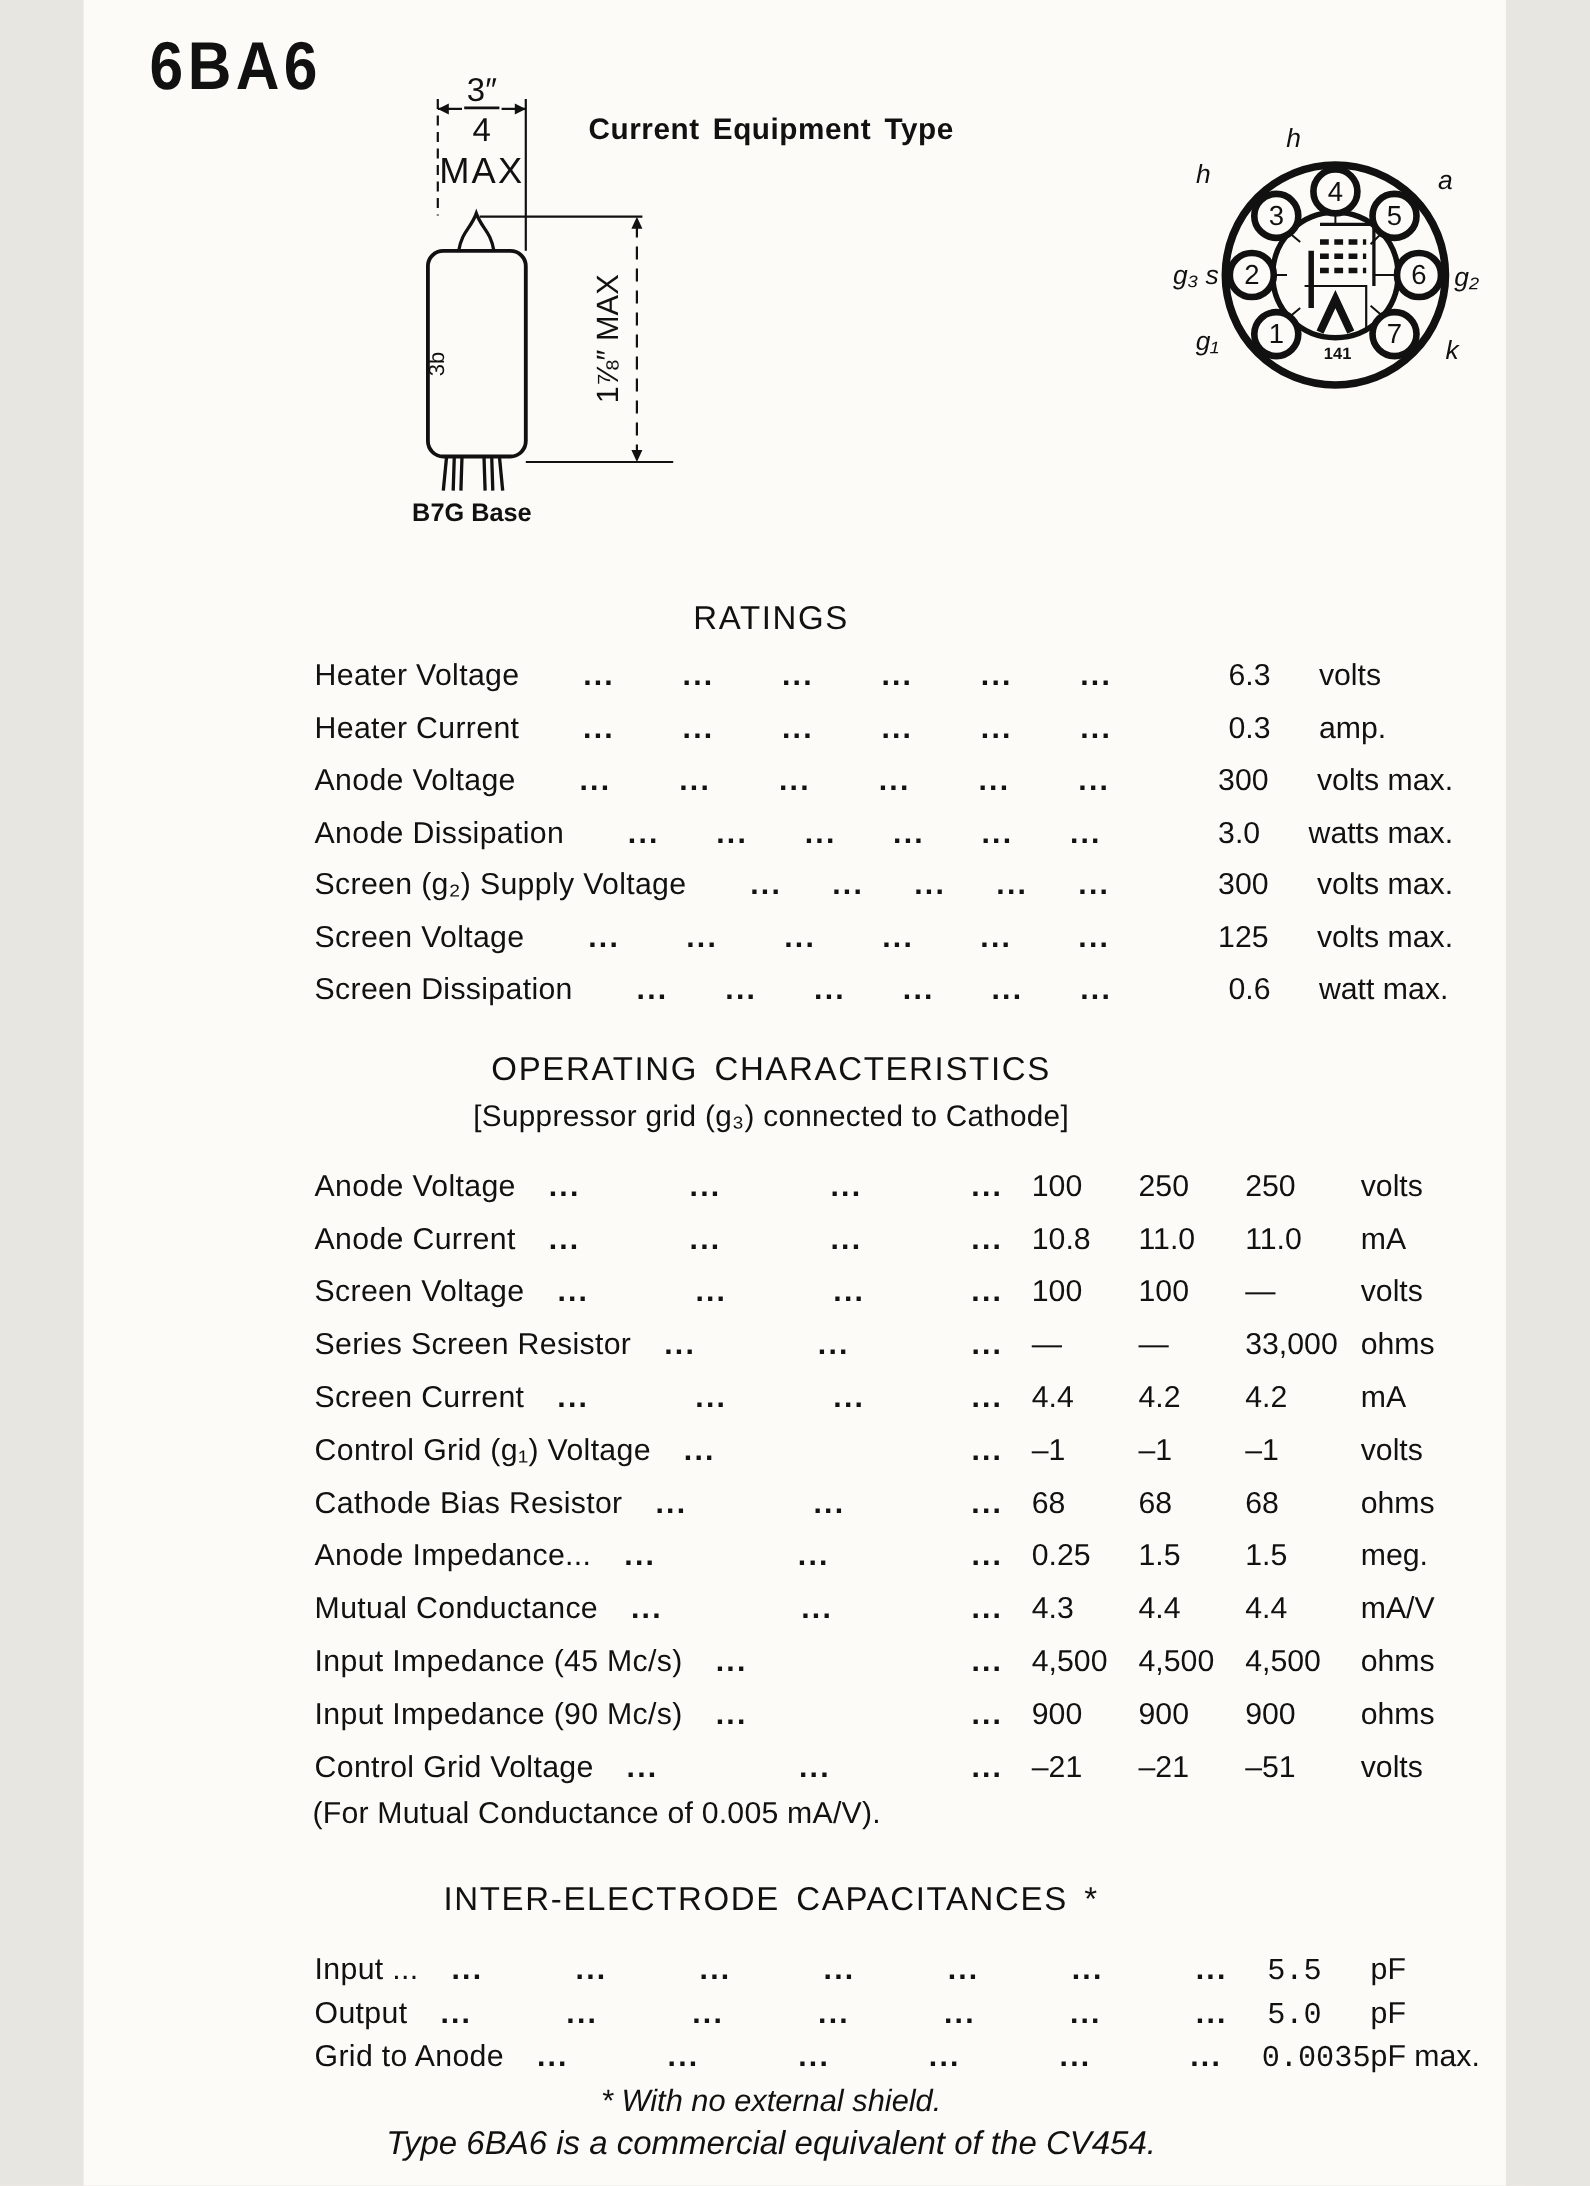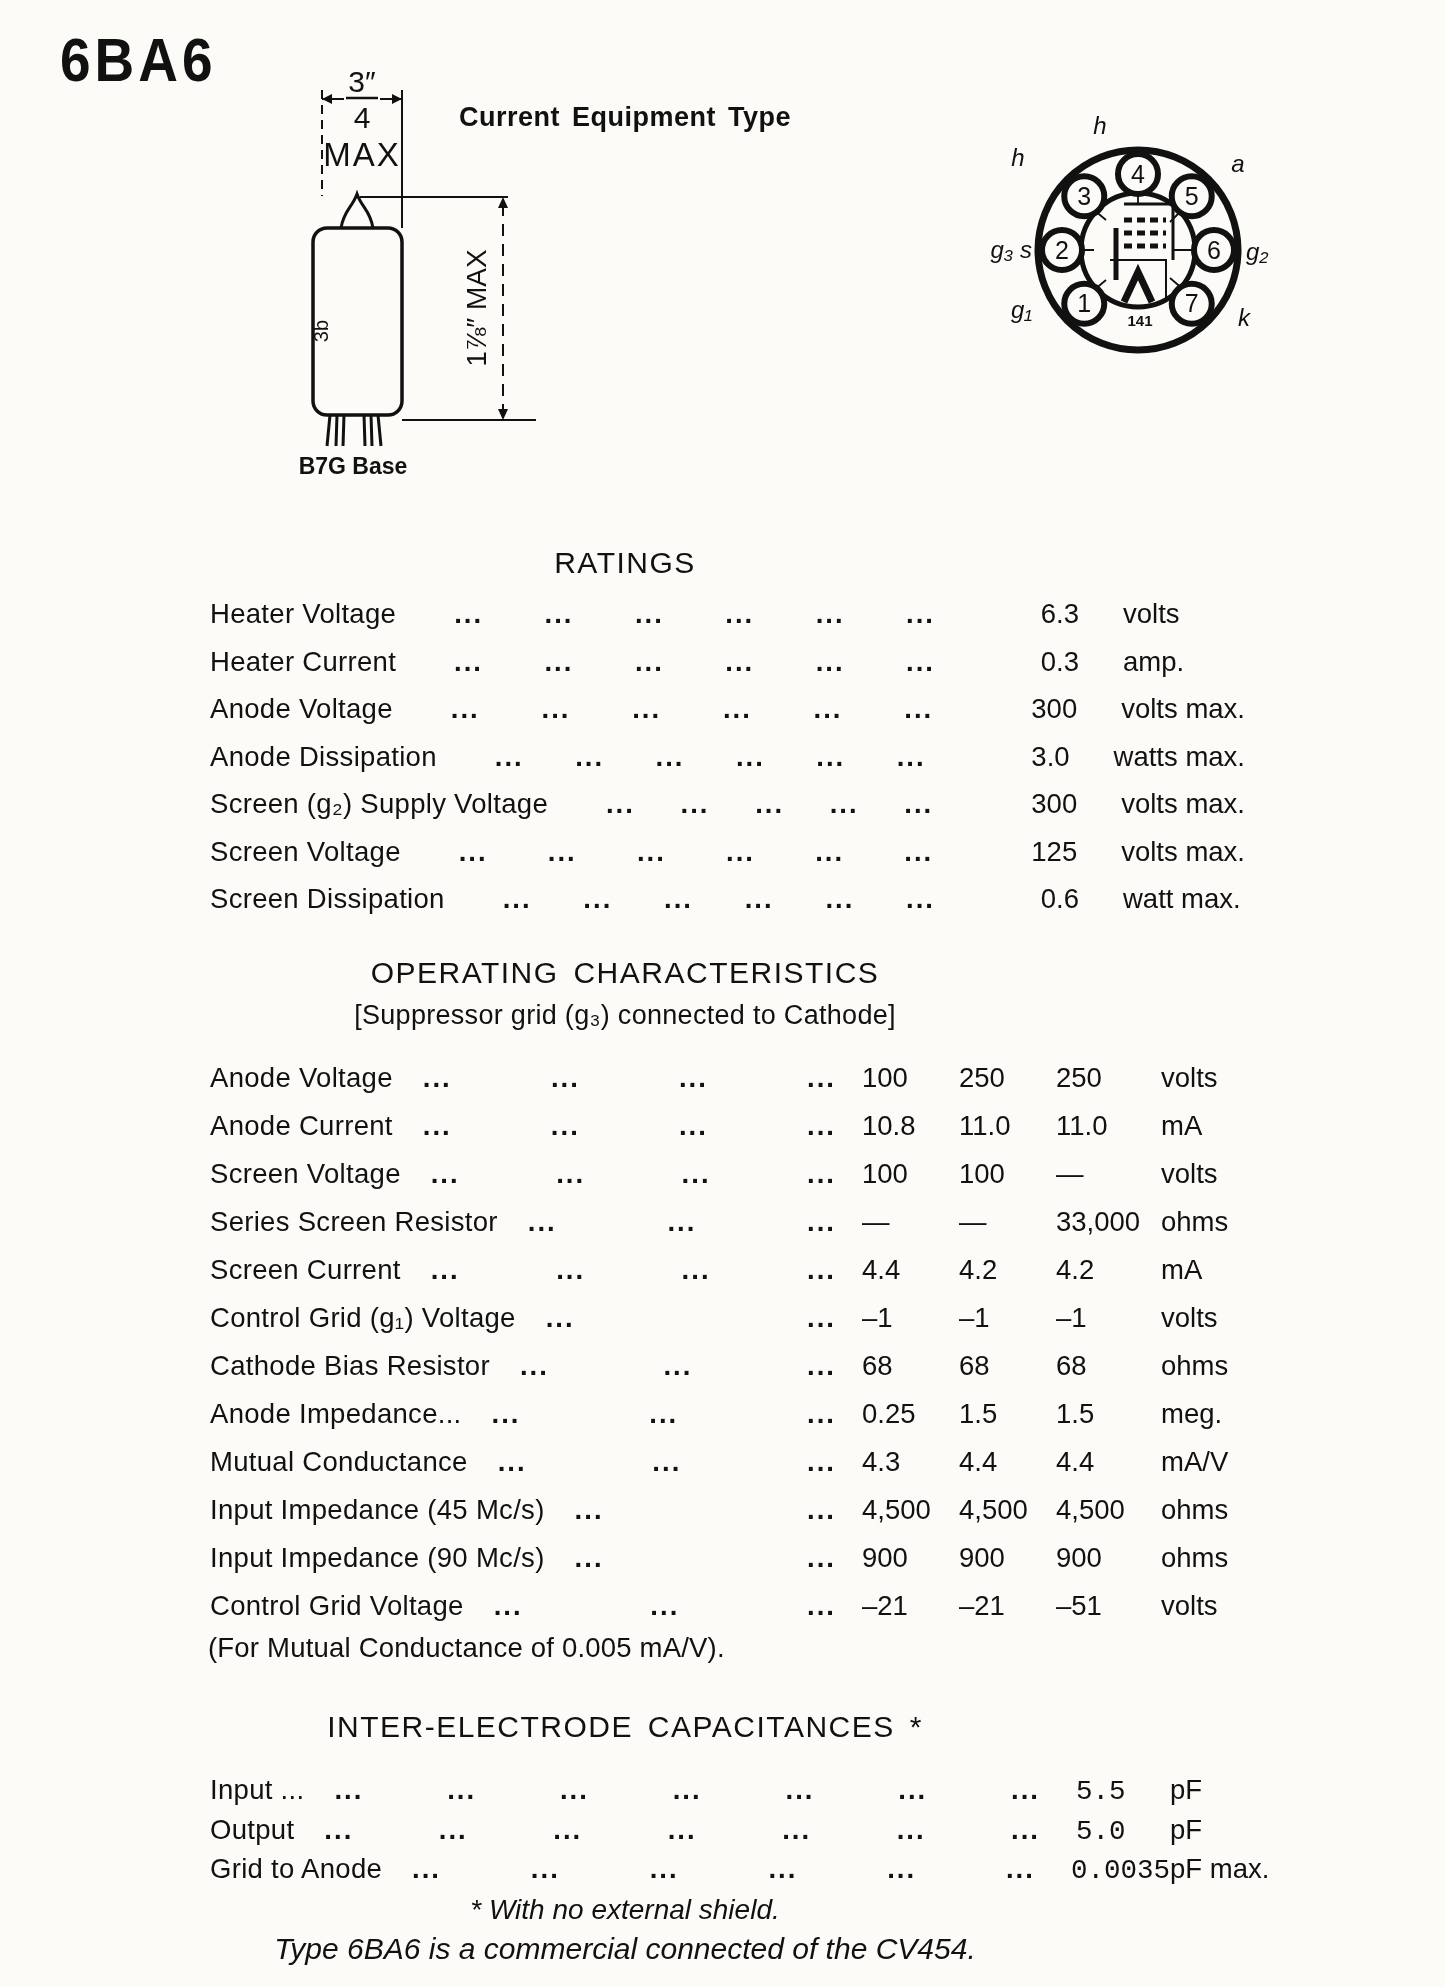--- a/index.html
+++ b/index.html
@@ -1,18 +1,18 @@
 <!DOCTYPE html>
 <html><head>
 <meta charset="utf-8">
 <style>
   html,body{margin:0;padding:0;background:#e8e6e1;}
   .page{
     position:relative;
-    width:1445px;height:1987px;
+    width:1293px;height:1987px;
     margin:0 auto;
     background:#fcfbf8;
     color:#111;
     font-family:"Liberation Sans", sans-serif;
     overflow:hidden;
   }
   
   .logo{
     position:absolute;left:60px;top:24px;
     font-size:55px;font-weight:bold;letter-spacing:4px;
@@ -425,15 +425,15 @@
           <i>...</i>
           <i>...</i>
           <i>...</i>
         </span>
         <span class="val">0.0035</span>
         <span class="unit">pF max.</span>
       </div>
     </div>
 
   <div class="center-col footer-line f1">* With no external shield.</div>
-  <div class="center-col footer-line f2">Type 6BA6 is a commercial connected of the CV454.</div>
+  <div class="center-col footer-line f2">Type 6BA6 is a commercial equivalent of the CV454.</div>
 
 </div>
 
 </body></html>

